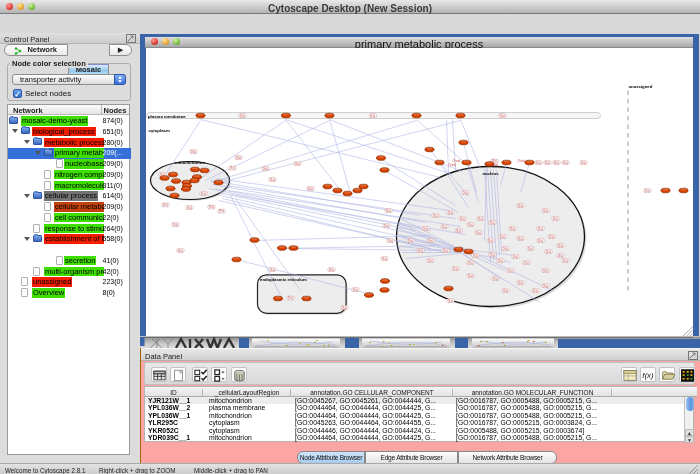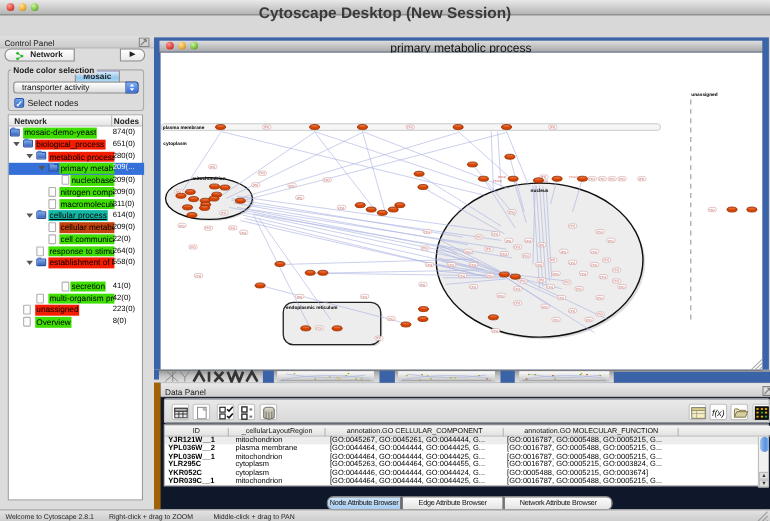--- a/index.html
+++ b/index.html
@@ -3,21 +3,21 @@
 <meta charset="utf-8">
 <style>
 * { margin:0; padding:0; box-sizing:border-box; }
 html,body { width:700px; height:474px; overflow:hidden; font-family:"Liberation Sans",sans-serif; background:#d8d8d8; }
 .abs { position:absolute; }
 #stage { position:relative; width:700px; height:474px; }
 
 #titlebar { left:0; top:0; width:700px; height:14px;
   background:linear-gradient(#e9e9e9,#cfcfcf 50%,#b4b4b4); border-bottom:1px solid #7a7a7a; }
 #titlebar .tl { width:7px; height:7px; border-radius:50%; top:3px; }
-#title-text { width:700px; top:2.5px; text-align:center; font-size:14px; font-weight:bold; color:#3a3a3a; }
+#title-text { width:700px; top:2.5px; text-align:center; font-size:10px; font-weight:bold; color:#3a3a3a; }
 
 #toolbar { left:0; top:14px; width:580px; height:19px;
   background:linear-gradient(#dadada,#c9c9c9); border-bottom:1px solid #9a9a9a;margin-top:30px; }
 .tsep { top:2px; width:1px; height:15px; background:repeating-linear-gradient(#999 0 1px,transparent 1px 3px); }
 .ticon { top:1px; }
 #searchlbl { top:5px; font-size:8px; color:#222; }
 #searchbox { top:3px; width:64px; height:12px; background:#fff; border:1px solid #8a96ad; border-top:1px solid #6a7a9a; border-radius:2px; }
 #searcharrow { top:3px; width:9px; height:12px; background:#fff; border:1px solid #8a96ad; border-left:none; font-size:5px; color:#333; text-align:center; line-height:12px; }
 
 #cpanel { left:0; top:33px; width:140px; height:430px; background:#dcdcdc; }
@@ -44,21 +44,21 @@
 
 #iframe { left:140px; top:33.5px; width:559px; height:314.5px; }
 #ifborder { left:0; top:0; width:559px; height:314.5px; background:#3b63a8; }
 #iftitle { left:5px; top:3px; width:548px; height:11px; background:linear-gradient(#dedede,#a8a8a8); border-bottom:1px solid #8a8a8a; }
 #iftitle span { position:absolute; left:0; width:548px; text-align:center; top:1px; font-size:11px; color:#111; }
 .ifl { position:absolute; top:1.5px; width:7px; height:7px; border-radius:50%; }
 #ifcanvas { left:5.5px; top:14px; width:547.5px; height:288.5px; background:#fff; overflow:hidden; }
 
 #bottomband { left:140px; top:336px; width:560px; height:13px; background:linear-gradient(#b9b9b9,#e2e2e2); overflow:hidden; }
 
-#dpanel { left:140px; top:348px; width:560px; height:115px; background:#0f172a; border-left:6px solid #a16207; }
+#dpanel { left:140px; top:348px; width:560px; height:115px; background:#fca5a5; border-left:1px solid #a16207; }
 #dphead { left:0; top:0; width:560px; height:13px; background:linear-gradient(#e8e8e8,#d0d0d0); border-top:1px solid #f5f5f5; border-bottom:1px solid #b0b0b0; }
 #dphead span { position:absolute; left:4px; top:2.5px; font-size:7.5px; color:#1a1a1a; }
 #dtoolbar { left:3px; top:14px; width:551px; height:23px; background:linear-gradient(#e9e9e9,#d8d8d8); border:1px solid #c0c0c0; border-radius:2px; }
 .dbtn { position:absolute; top:4px; width:16px; height:15px; background:#fdfdfd; border:1px solid #c2c2c2; border-radius:2px; }
 #dtable { left:3px; top:38px; width:550px; height:56px; background:#fff; border:1px solid #b5b5b5; }
 #dthead { left:0; top:0; width:552px; height:10px; background:linear-gradient(#f6f6f6,#e2e2e2); border-bottom:1px solid #aaa; }
 .dth { position:absolute; top:1.5px; font-size:6.5px; color:#111; text-align:center; border-right:1px solid #b5b5b5; height:9px; }
 .drow { position:absolute; left:0; width:540px; height:7.4px; font-size:6.8px; color:#000; white-space:nowrap; }
 .dc1 { position:absolute; left:3px; top:0; font-weight:bold; }
 .dc2 { position:absolute; left:64px; top:0; }
@@ -264,21 +264,21 @@
 <div class="nnum" style="">209(0)</div>
 </div>
 <div class="abs trow" style="top:64.5px;">
 <div class="tfile" style="left:36px;"></div>
 <div class="chip" style="left:46px;max-width:50px;background:#3ede00;">macromolecule</div>
 <div class="nnum" style="">311(0)</div>
 </div>
 <div class="abs trow" style="top:75.25px;">
 <div class="tarr" style="left:16px;"></div>
 <div class="tfolder" style="left:25px;"></div>
-<div class="chip" style="left:36px;max-width:60px;background:#14b8a6;text-decoration:underline;">cellular process</div>
+<div class="chip" style="left:36px;max-width:60px;background:#737373;">cellular process</div>
 <div class="nnum" style="">614(0)</div>
 </div>
 <div class="abs trow" style="top:86.0px;">
 <div class="tfile" style="left:36px;"></div>
 <div class="chip" style="left:46px;max-width:50px;background:#c2410c;">cellular metabo</div>
 <div class="nnum" style="">209(0)</div>
 </div>
 <div class="abs trow" style="top:96.75px;">
 <div class="tfile" style="left:36px;"></div>
 <div class="chip" style="left:46px;max-width:50px;background:#3ede00;">cell communicat</div>

